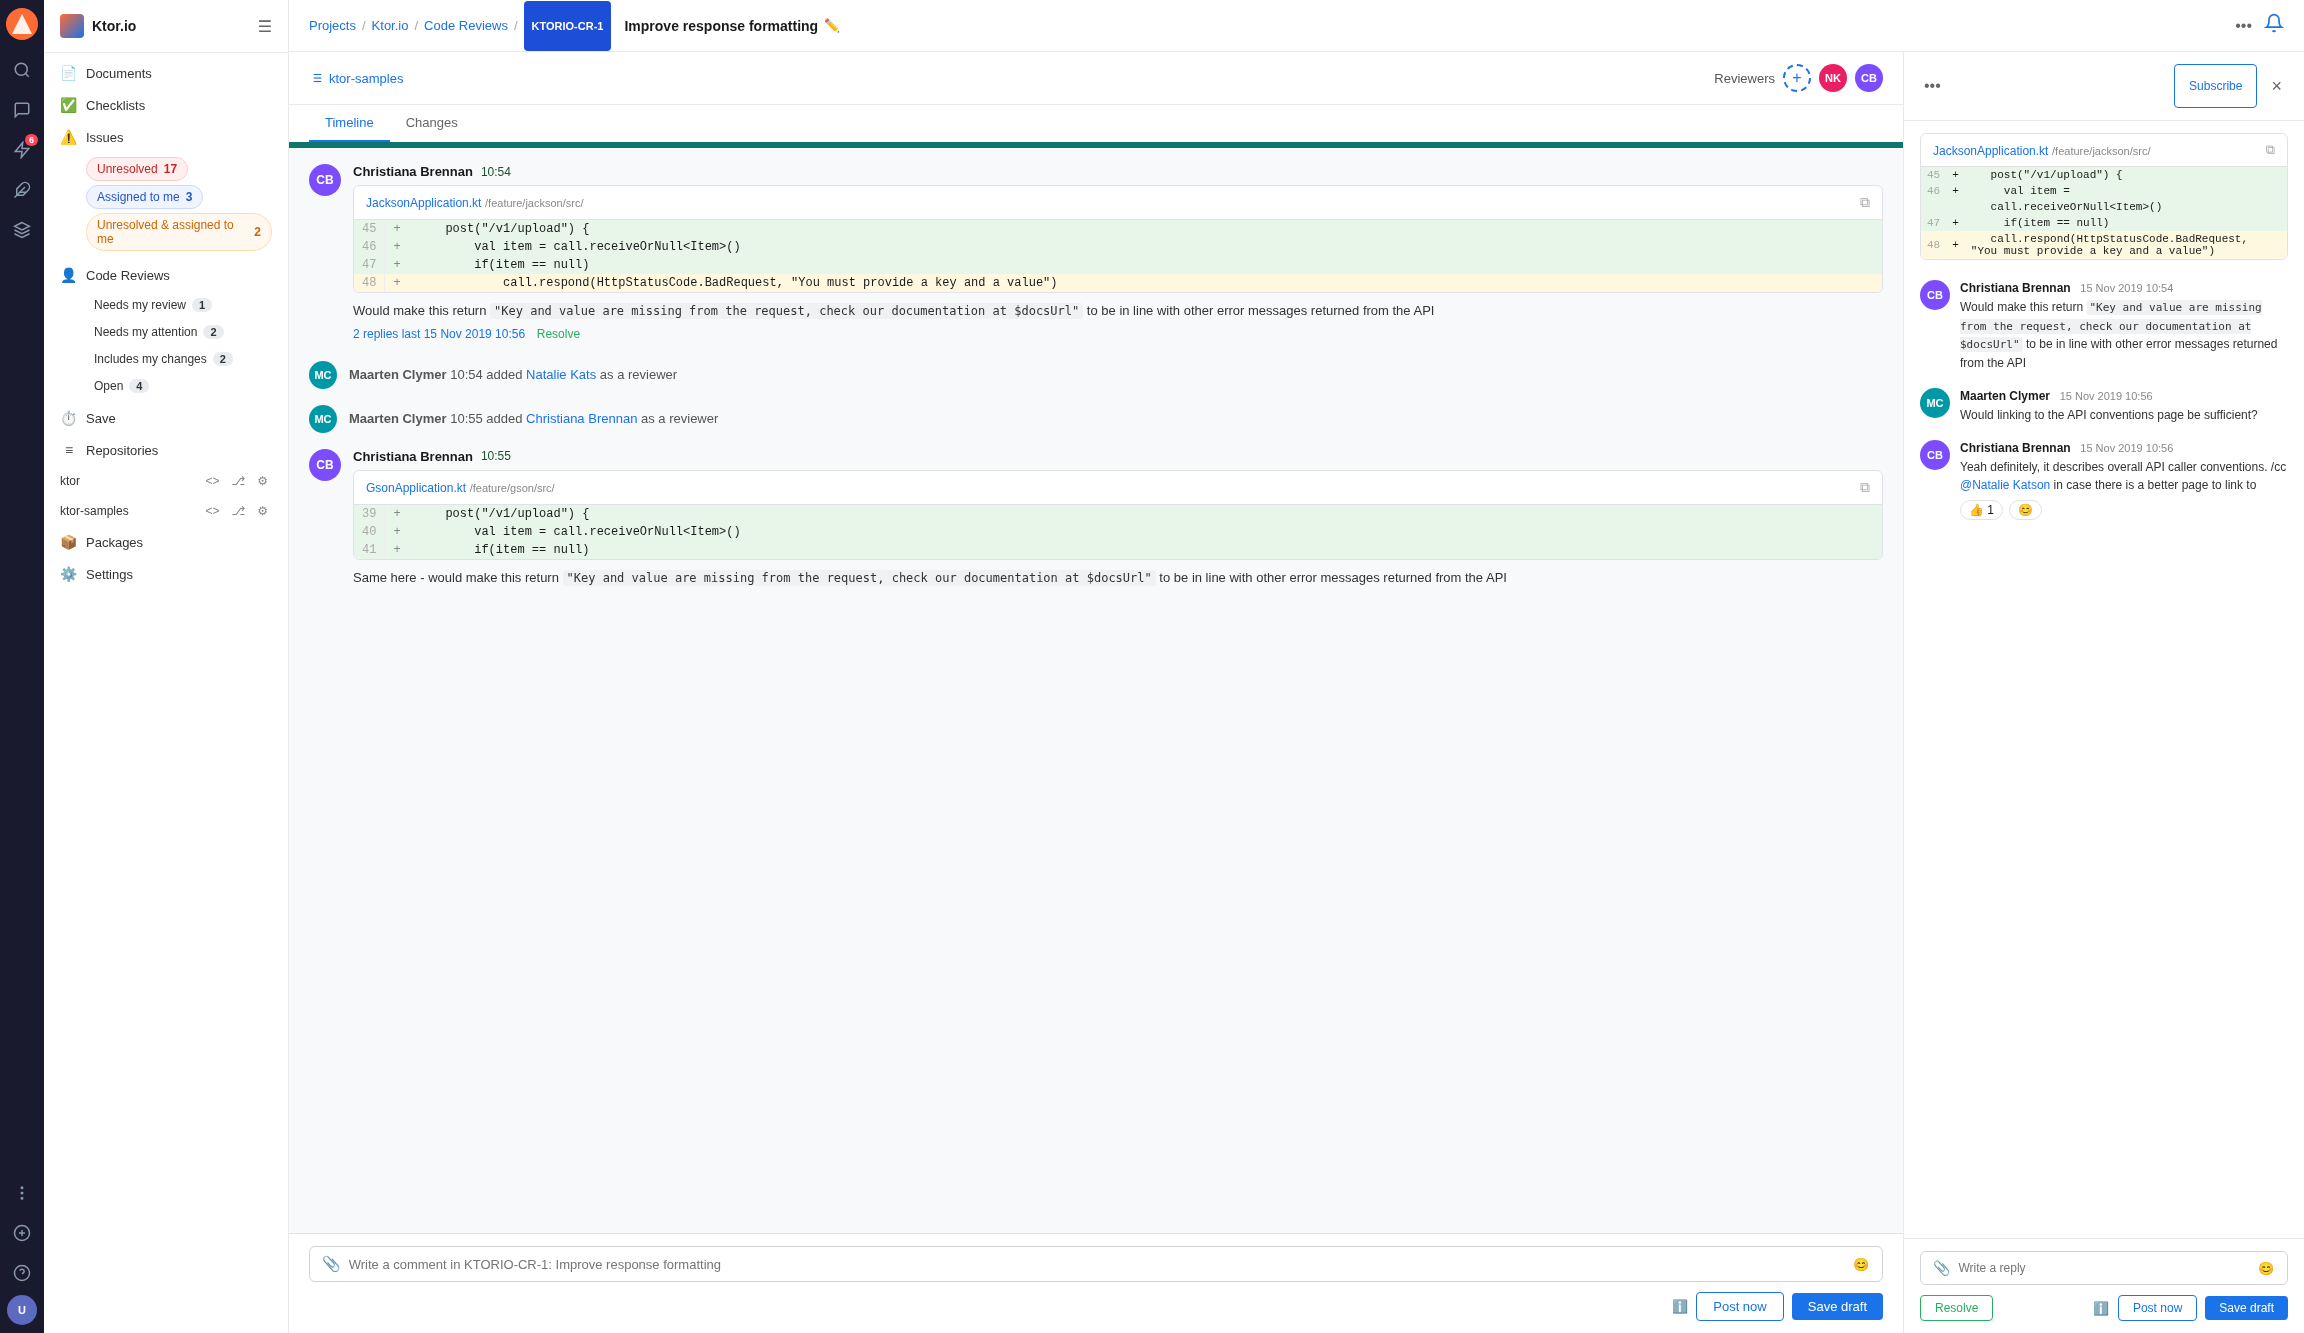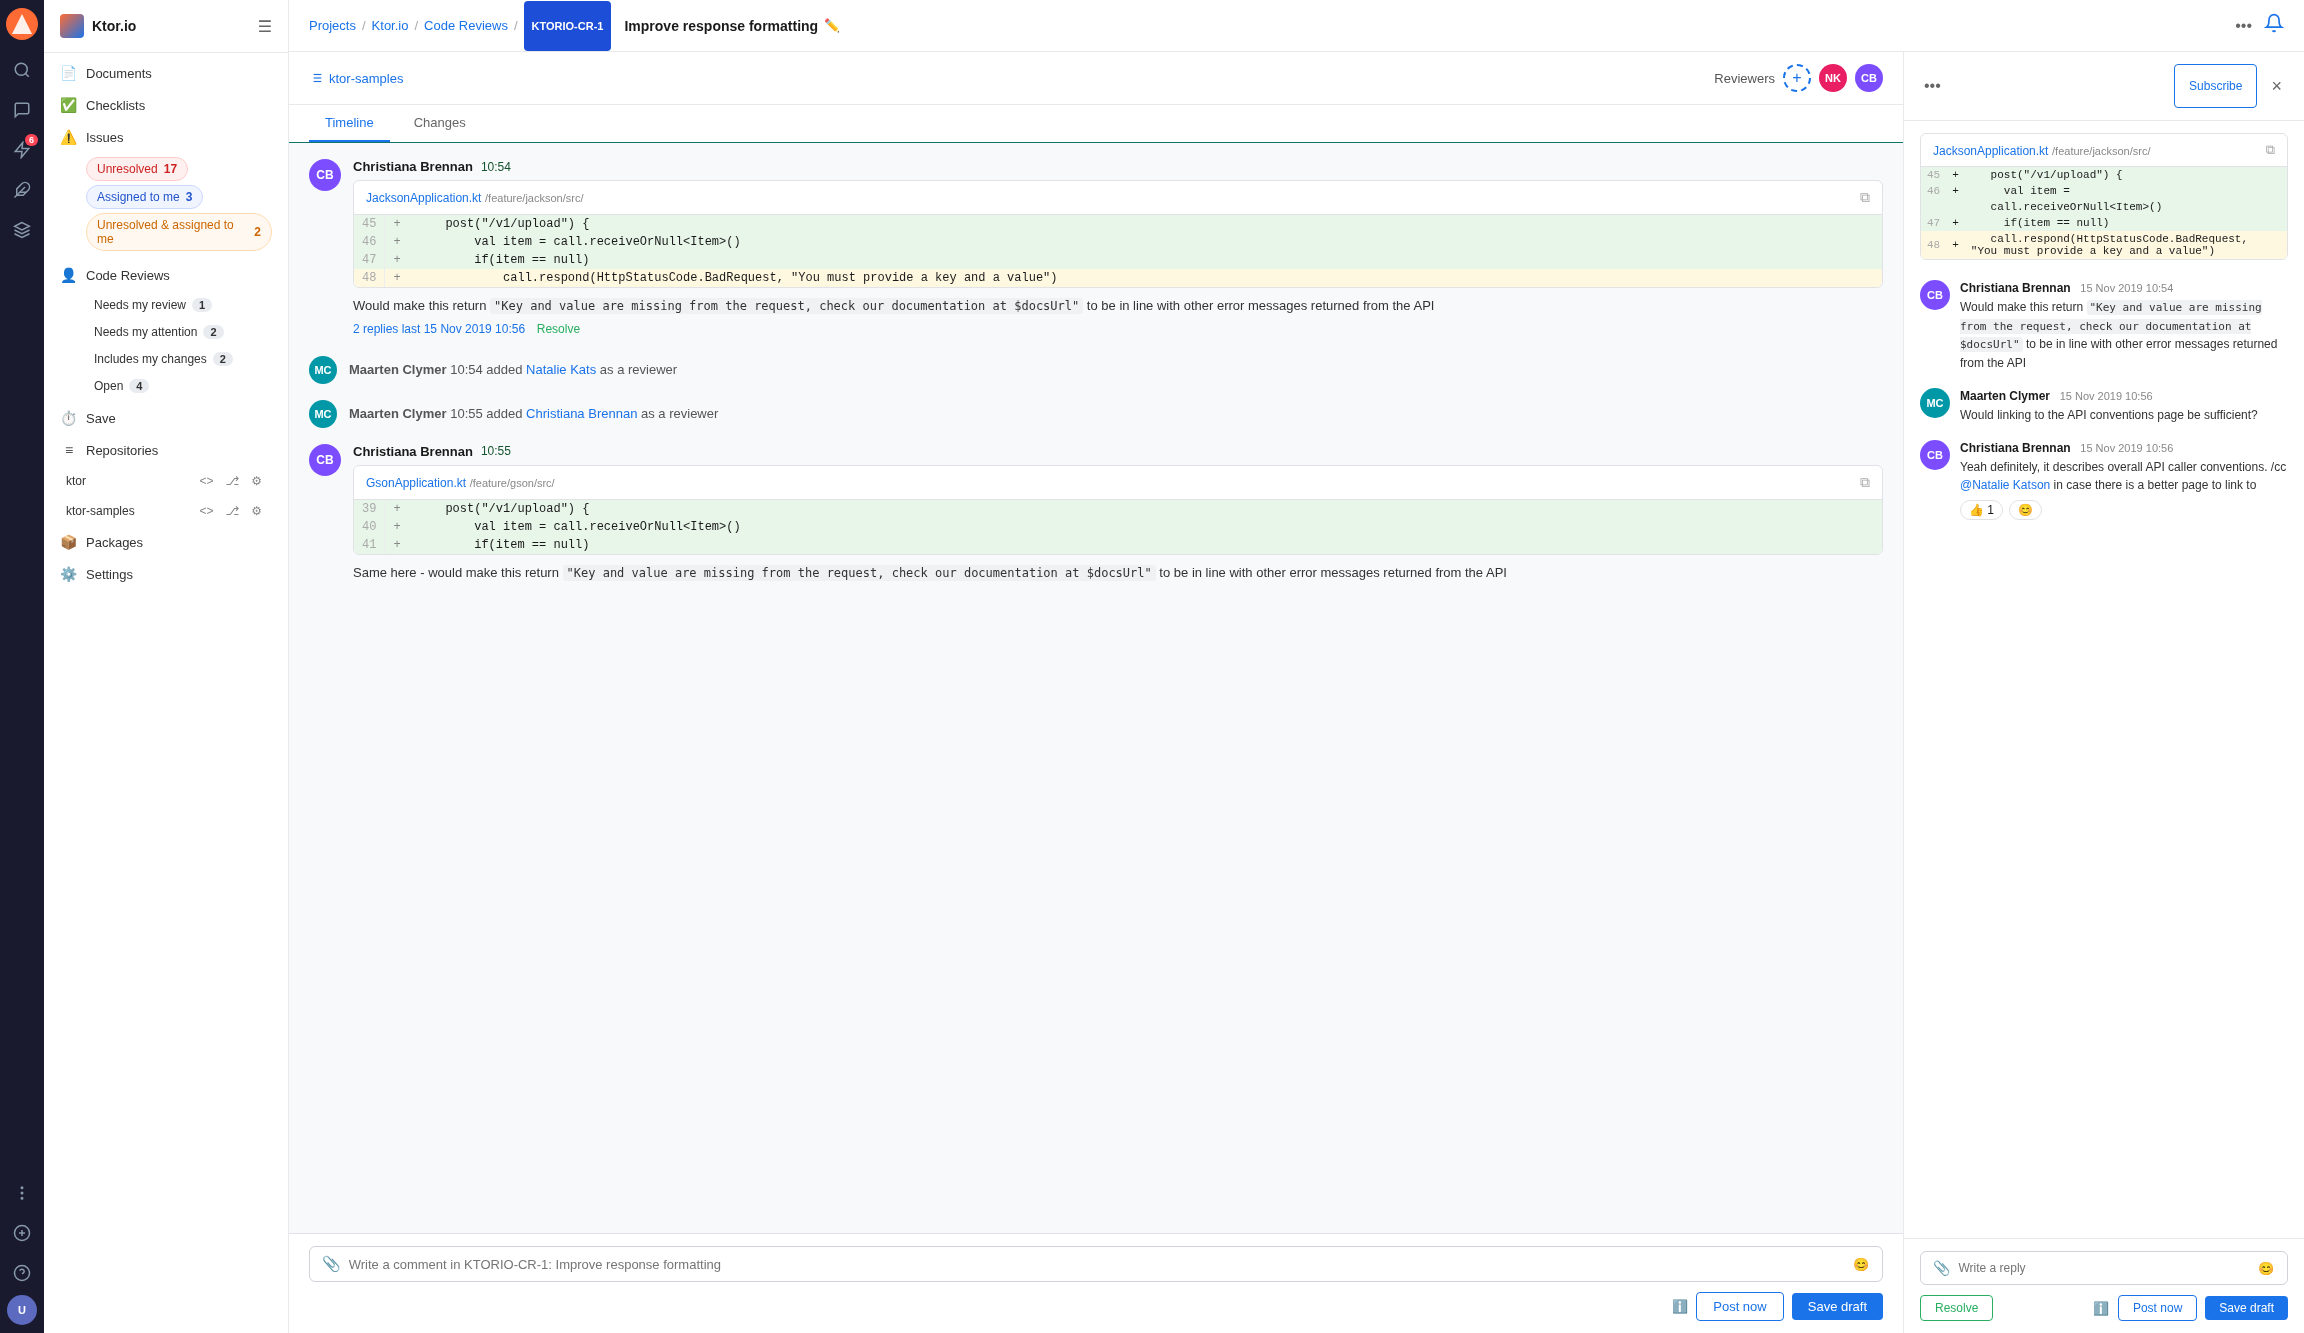--- a/index.html
+++ b/index.html
@@ -24,21 +24,21 @@
     .sidebar-item .item-label { flex: 1; }
     .sidebar-badges { padding: 4px 16px 8px 42px; display: flex; flex-direction: column; gap: 4px; }
     .sidebar-badge { display: inline-flex; align-items: center; gap: 6px; padding: 4px 10px; border-radius: 20px; font-size: 12px; cursor: pointer; width: fit-content; }
     .badge-unresolved { background: #fff0f0; color: #cc2222; border: 1px solid #ffcccc; }
     .badge-assigned { background: #f0f4ff; color: #2255cc; border: 1px solid #ccd8ff; }
     .badge-unresolved-assigned { background: #fff8f0; color: #cc6600; border: 1px solid #ffddb0; }
     .badge-count { font-weight: 700; }
     .sidebar-sub { padding: 2px 16px 4px 42px; display: flex; flex-direction: column; gap: 3px; }
     .sidebar-sub-item { display: flex; align-items: center; gap: 6px; padding: 5px 8px; border-radius: 4px; cursor: pointer; font-size: 12px; color: #333; }
     .sub-badge { background: #e8ebf0; border-radius: 10px; padding: 1px 7px; font-size: 11px; font-weight: 600; }
-    .sidebar-repo { display: flex; align-items: center; padding: 6px 22px; gap: 8px; font-size: 12px; color: #333; }
+    .sidebar-repo { display: flex; align-items: center; padding: 6px 16px; gap: 8px; font-size: 12px; color: #333; }
     .repo-icons { display: flex; gap: 4px; color: #888; }
     .repo-icon { cursor: pointer; padding: 2px 4px; border-radius: 3px; }
 
     
     .main { flex: 1; display: flex; flex-direction: column; overflow: hidden; }
     .topbar { display: flex; align-items: center; padding: 0 20px; height: 52px; background: #fff; border-bottom: 1px solid #e8e9ea; gap: 8px; }
     .breadcrumb { display: flex; align-items: center; gap: 6px; font-size: 13px; color: #555; flex: 1; }
     .breadcrumb a { color: #1a73e8; text-decoration: none; }
     .breadcrumb-sep { color: #aaa; }
     .kr-badge { background: #1d4ed8; color: #fff; padding: 19px 8px; border-radius: 4px; font-size: 11px; font-weight: 600; }
@@ -52,21 +52,21 @@
 
     
     .review-panel { flex: 1; display: flex; flex-direction: column; overflow: hidden; border-right: 1px solid #e8e9ea; }
     .review-header { padding: 12px 20px; background: #fff; border-bottom: 1px solid #e8e9ea; display: flex; align-items: center; gap: 8px; }
     .repo-link { color: #1a73e8; font-size: 13px; text-decoration: none; display: flex; align-items: center; gap: 6px; }
     .reviewers-section { display: flex; align-items: center; gap: 8px; margin-left: auto; }
     .reviewers-label { font-size: 13px; color: #555; }
     .add-reviewer-btn { width: 28px; height: 28px; border-radius: 50%; border: 2px dashed #1a73e8; color: #1a73e8; display: flex; align-items: center; justify-content: center; cursor: pointer; font-size: 16px; }
     .reviewer-avatar { width: 28px; height: 28px; border-radius: 50%; background: #ccc; overflow: hidden; display: flex; align-items: center; justify-content: center; font-size: 11px; font-weight: 600; color: #fff; }
 
-    .tabs { display: flex; padding: 0 20px; background: #fff; border-bottom: 1px solid #0f766e; gap: 8px; }
+    .tabs { display: flex; padding: 0 20px; background: #fff; border-bottom: 6px solid #0f766e; gap: 0; }
     .tab { padding: 10px 16px; cursor: pointer; font-size: 13px; color: #666; border-bottom: 2px solid transparent; }
     .tab.active { color: #1a73e8; border-bottom-color: #1a73e8; font-weight: 500; }
 
     .timeline { flex: 1; overflow-y: auto; padding: 16px 20px; background: #f8f9fa; }
     .timeline-entry { display: flex; gap: 12px; margin-bottom: 20px; }
     .avatar { width: 32px; height: 32px; border-radius: 50%; flex-shrink: 0; display: flex; align-items: center; justify-content: center; font-size: 12px; font-weight: 600; color: #fff; }
     .av-cb { background: #7c4dff; }
     .av-mc { background: #0097a7; }
     .entry-content { flex: 1; }
     .entry-header { display: flex; align-items: center; gap: 8px; margin-bottom: 6px; }

